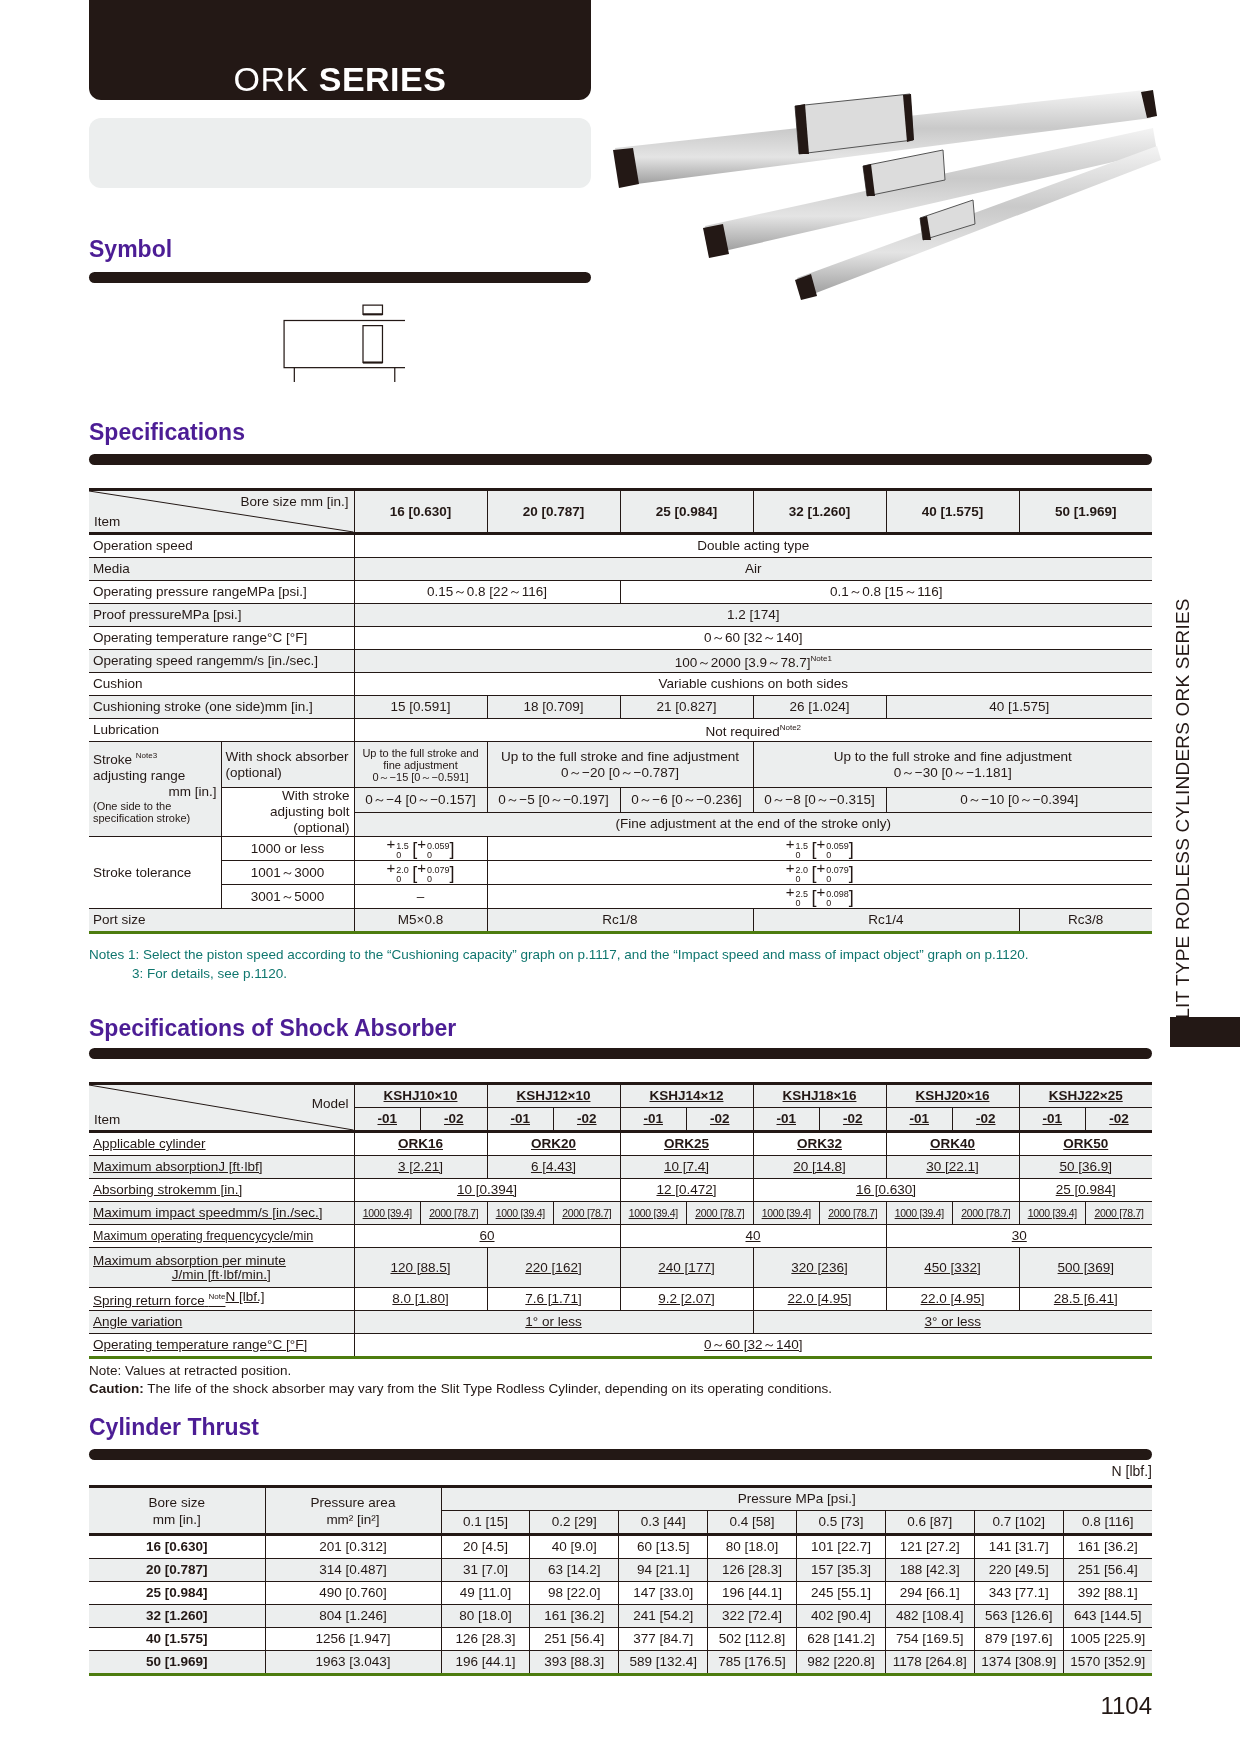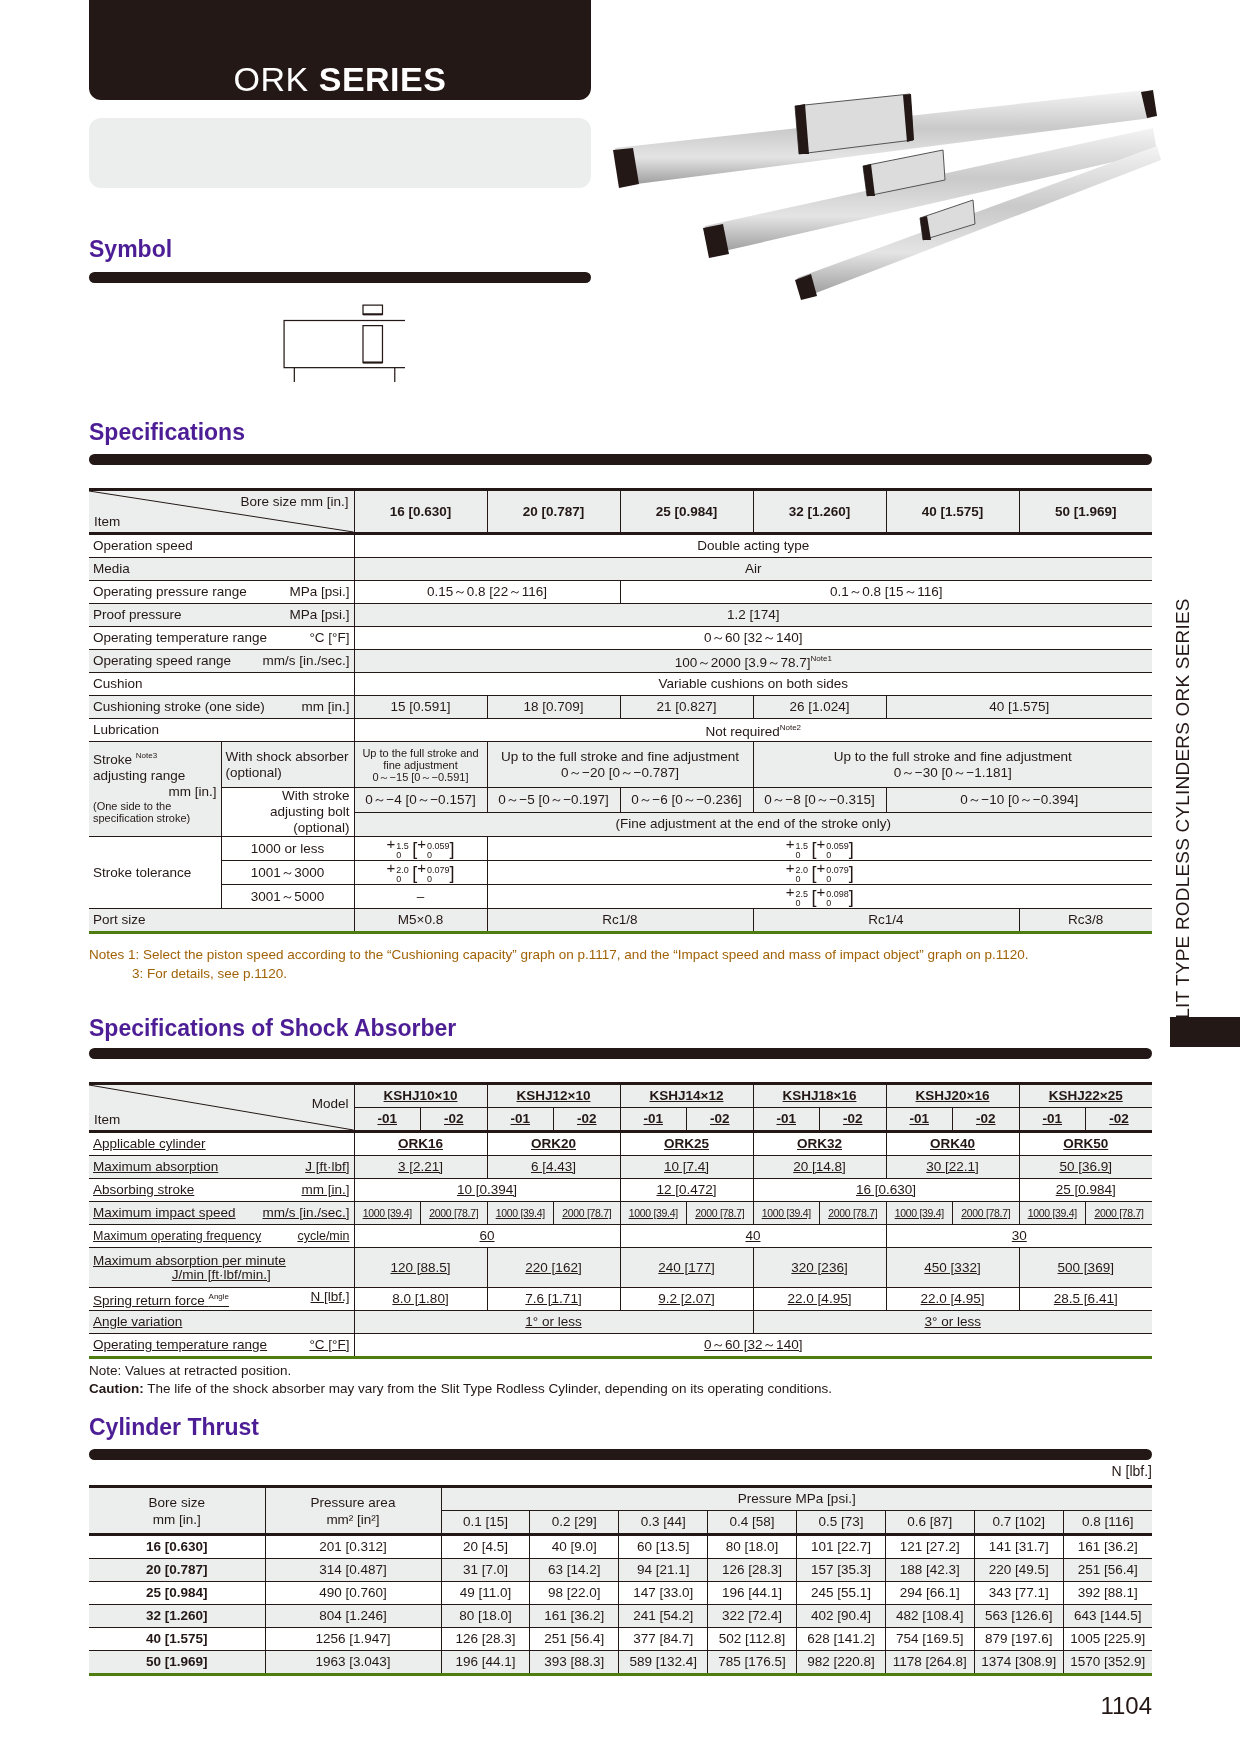--- a/index.html
+++ b/index.html
@@ -22,31 +22,31 @@
   table.spec { position: absolute; left: 89px; top: 488px; width: 1063px; table-layout: fixed; }
   table.spec, table.shock, table.thrust { border-top: 3px solid #231815; border-bottom: 3px solid #4d7c0f; }
   table.spec td, table.spec th, table.shock td, table.shock th, table.thrust td, table.thrust th { border-left: 1px solid #231815; border-right: 1px solid #231815; }
   tr.hdr-bottom > * { border-bottom: 3px solid #231815; }
   table tr > *:first-child { border-left: none; }
   table tr > *:last-child { border-right: none; }
   .g { background: #eceeee; }
   .c { text-align: center; }
   .b { font-weight: bold; }
   .lbl { text-align: left; }
-  .lblflex { display: flex; justify-content: space-between; }
+  .lblflex { display: flex; }
   .diag { position: relative; padding: 0; }
   .diag svg { position: absolute; left: 0; top: 0; width: 100%; height: 100%; }
   .diag .tr { position: absolute; right: 5px; top: 4px; }
   .diag .bl { position: absolute; left: 5px; bottom: 3px; }
   .small { font-size: 11px; line-height: 12px; }
   sup.note { font-size: 8px; vertical-align: super; }
   .tol { display: inline-flex; align-items: center; font-size: 13px; }
   .tol .stack { display: inline-flex; flex-direction: column; font-size: 9px; line-height: 9px; text-align: left; margin-left: 1px; }
   .tol .br { font-size: 18px; line-height: 18px; }
-  .notes { left: 89px; top: 945px; font-size: 13.5px; line-height: 19px; color: #a16207; }
+  .notes { left: 89px; top: 945px; font-size: 13.5px; line-height: 19px; color: #0f766e; }
   .notes .ind { padding-left: 43px; }
   table.shock { position: absolute; left: 89px; top: 1082px; width: 1063px; table-layout: fixed; font-size: 13.5px; text-decoration: underline; }
   table.shock td.imp { font-size: 10.5px; padding: 0 1px; letter-spacing: -0.3px; }
   .shock-notes { left: 89px; top: 1362px; font-size: 13.5px; line-height: 18px; }
   table.thrust { position: absolute; left: 89px; top: 1485px; width: 1063px; table-layout: fixed; font-size: 13.5px; }
   .unit-lbl { right: 88px; top: 1463px; font-size: 14px; }
   .page-no { right: 88px; top: 1692px; font-size: 24px; }
   .sym { left: 282px; top: 302px; width: 120px; height: 80px; }
 </style>
 </head>
@@ -420,21 +420,21 @@
     <td colspan="2" class="c">120 [88.5]</td>
     <td colspan="2" class="c">220 [162]</td>
     <td colspan="2" class="c">240 [177]</td>
     <td colspan="2" class="c">320 [236]</td>
     <td colspan="2" class="c">450 [332]</td>
     <td colspan="2" class="c">500 [369]</td>
   </tr>
   <tr>
     <td>
           <div class="lblflex">
-            <span><span>Spring return force</span> <sup class="note">Angle</sup></span>
+            <span><span>Spring return force</span> <sup class="note">Note</sup></span>
             <span>N [lbf.]</span>
           </div>
         </td>
     <td colspan="2" class="c">8.0 [1.80]</td>
     <td colspan="2" class="c">7.6 [1.71]</td>
     <td colspan="2" class="c">9.2 [2.07]</td>
     <td colspan="2" class="c">22.0 [4.95]</td>
     <td colspan="2" class="c">22.0 [4.95]</td>
     <td colspan="2" class="c">28.5 [6.41]</td>
   </tr>

